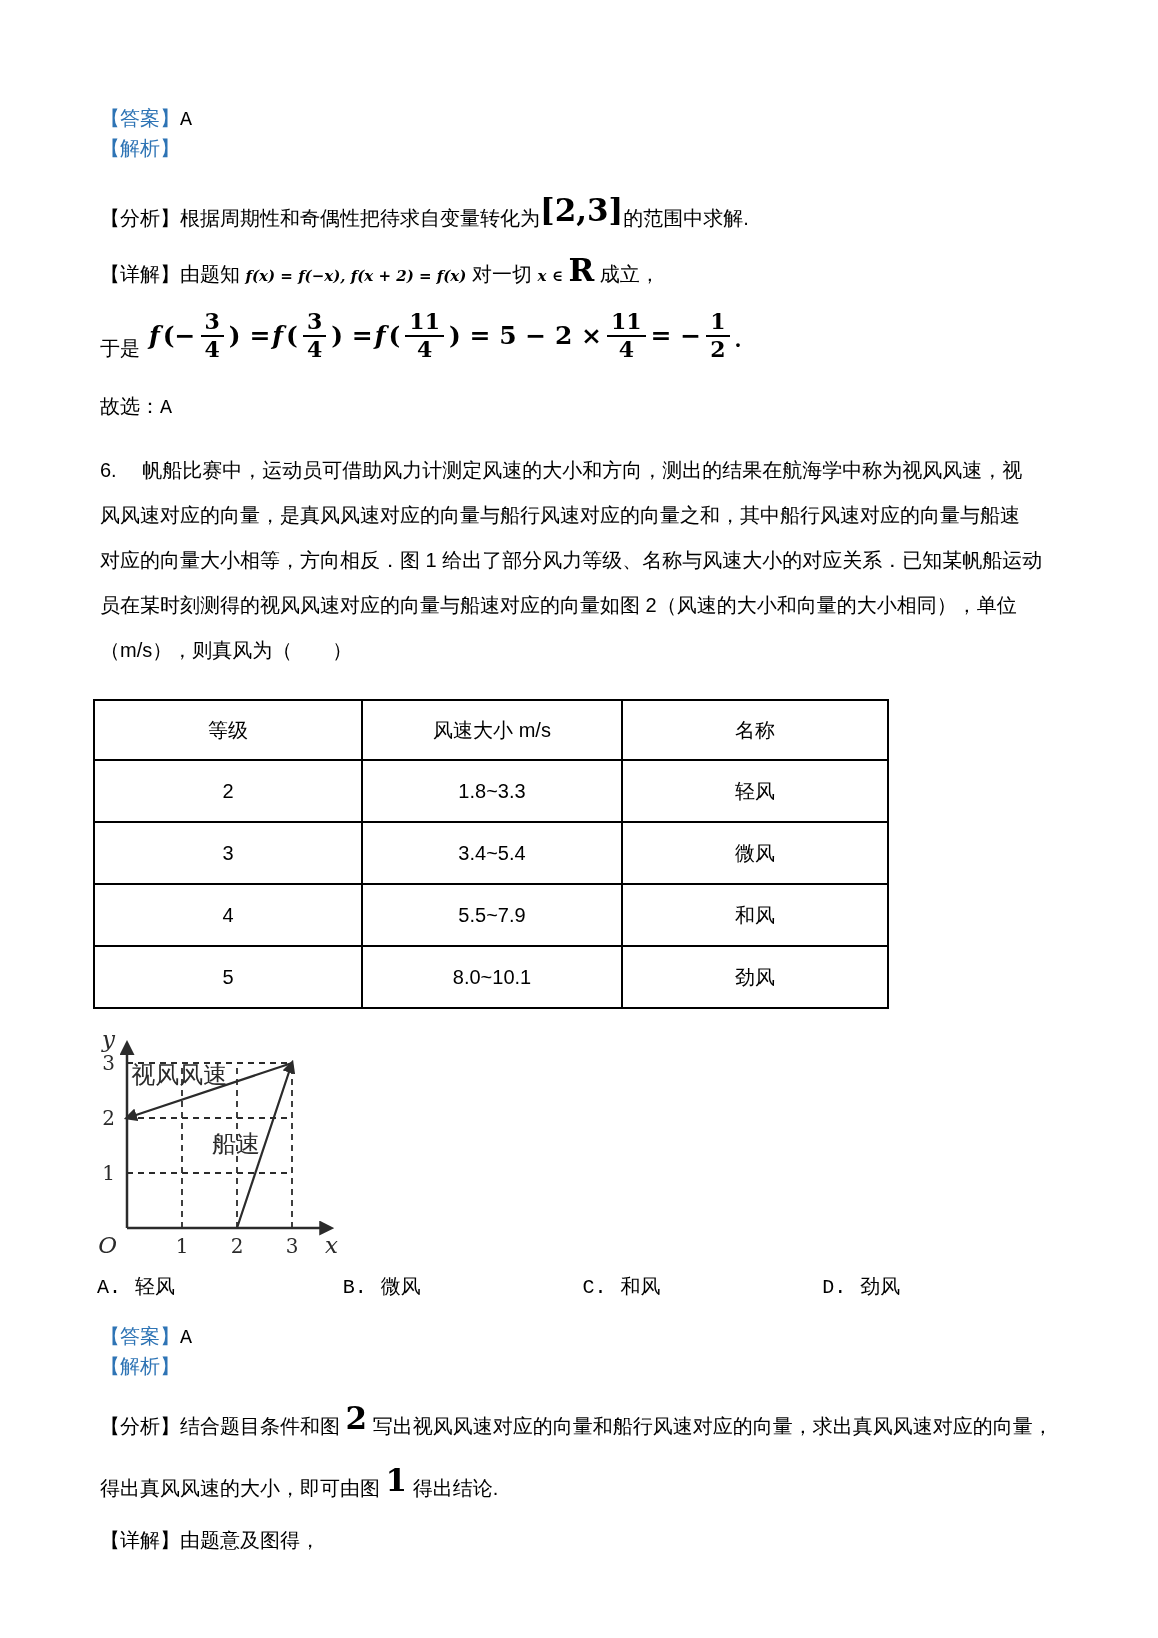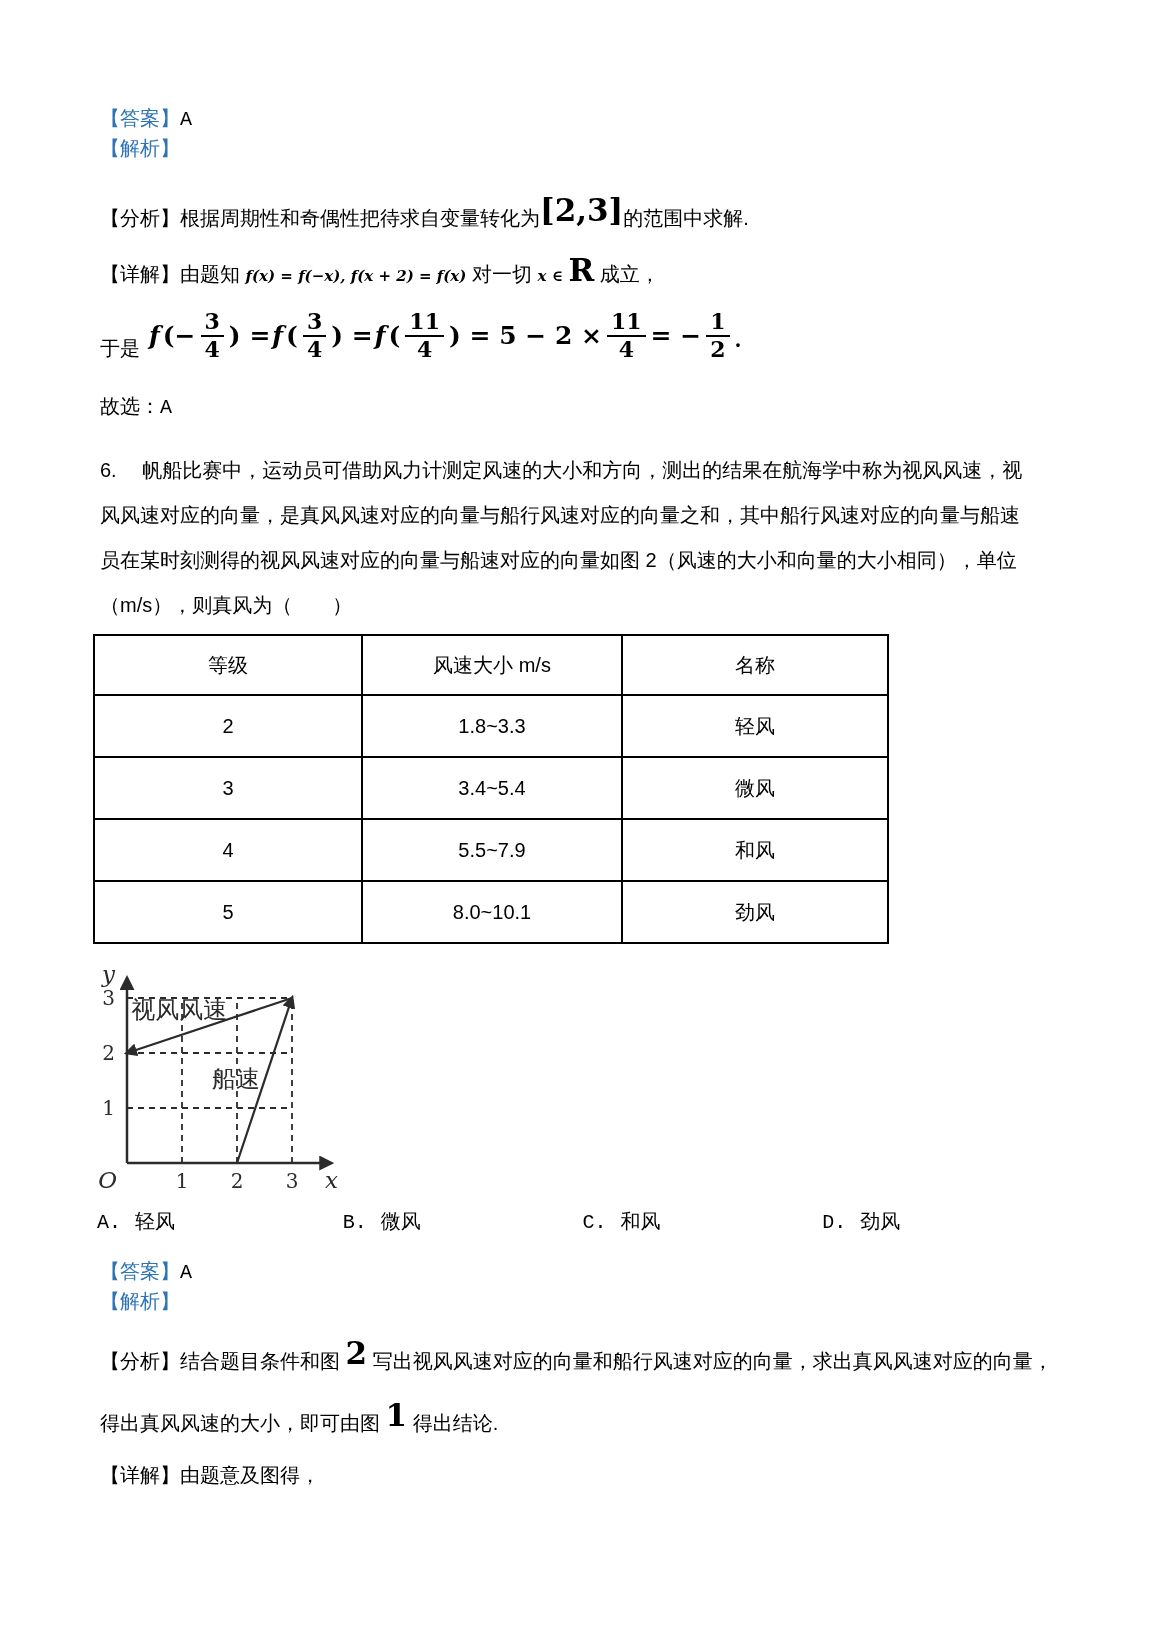--- a/index.html
+++ b/index.html
@@ -25,21 +25,21 @@
   .tok.period{align-self:flex-end;padding-bottom:10px;font-size:20px;}
   .frac{display:inline-flex;flex-direction:column;align-items:center;
         font-family:"DejaVu Serif","Liberation Serif",serif;font-weight:bold;
         font-size:22px;line-height:1.08;margin:0 4px;}
   .frac .num{border-bottom:2px solid #000;padding:0 4px 1px 4px;}
   .frac .den{padding-top:1px;}
   
   .stem{margin-top:26px;}
   .stem-line{font-size:20px;line-height:45px;white-space:nowrap;}
   
-  table.wind{border-collapse:collapse;margin:6px 0 0 -7px;table-layout:fixed;}
+  table.wind{border-collapse:collapse;margin:26px 0 0 -7px;table-layout:fixed;}
   .wind th,.wind td{border:2px solid #000;text-align:center;vertical-align:middle;
         font-weight:normal;font-size:20px;padding:0;}
   .wind th{height:58px;}
   .wind td{height:60px;}
   .c1{width:268px;} .c2{width:260px;} .c3{width:266px;}
   
   .figure-wrap{margin-left:-6px;margin-top:2px;}
   .tick{font:20px "DejaVu Serif","Liberation Serif",serif;}
   .axlab{font:italic 23px "DejaVu Serif","Liberation Serif",serif;}
   .vlabel{font:24px "Liberation Sans","DejaVu Sans",sans-serif;}
@@ -108,20 +108,21 @@
           <span class="tok period">.</span>
         </span>
     </div>
     <div class="line" style="margin-top:16px;">
       <span>故选：</span><span class="mono">A</span>
     </div>
 
     <div class="stem" id="question-stem">
         <div class="stem-line">6.　 帆船比赛中，运动员可借助风力计测定风速的大小和方向，测出的结果在航海学中称为视风风速，视</div>
         <div class="stem-line">风风速对应的向量，是真风风速对应的向量与船行风速对应的向量之和，其中船行风速对应的向量与船速</div>
+        <div class="stem-line">对应的向量大小相等，方向相反．图 1 给出了部分风力等级、名称与风速大小的对应关系．已知某帆船运动</div>
         <div class="stem-line">员在某时刻测得的视风风速对应的向量与船速对应的向量如图 2（风速的大小和向量的大小相同），单位</div>
         <div class="stem-line">（m/s），则真风为（　　）</div>
       </div>
 
     <table class="wind">
       <colgroup>
           <col class="c1">
           <col class="c2">
           <col class="c3">
         </colgroup>

